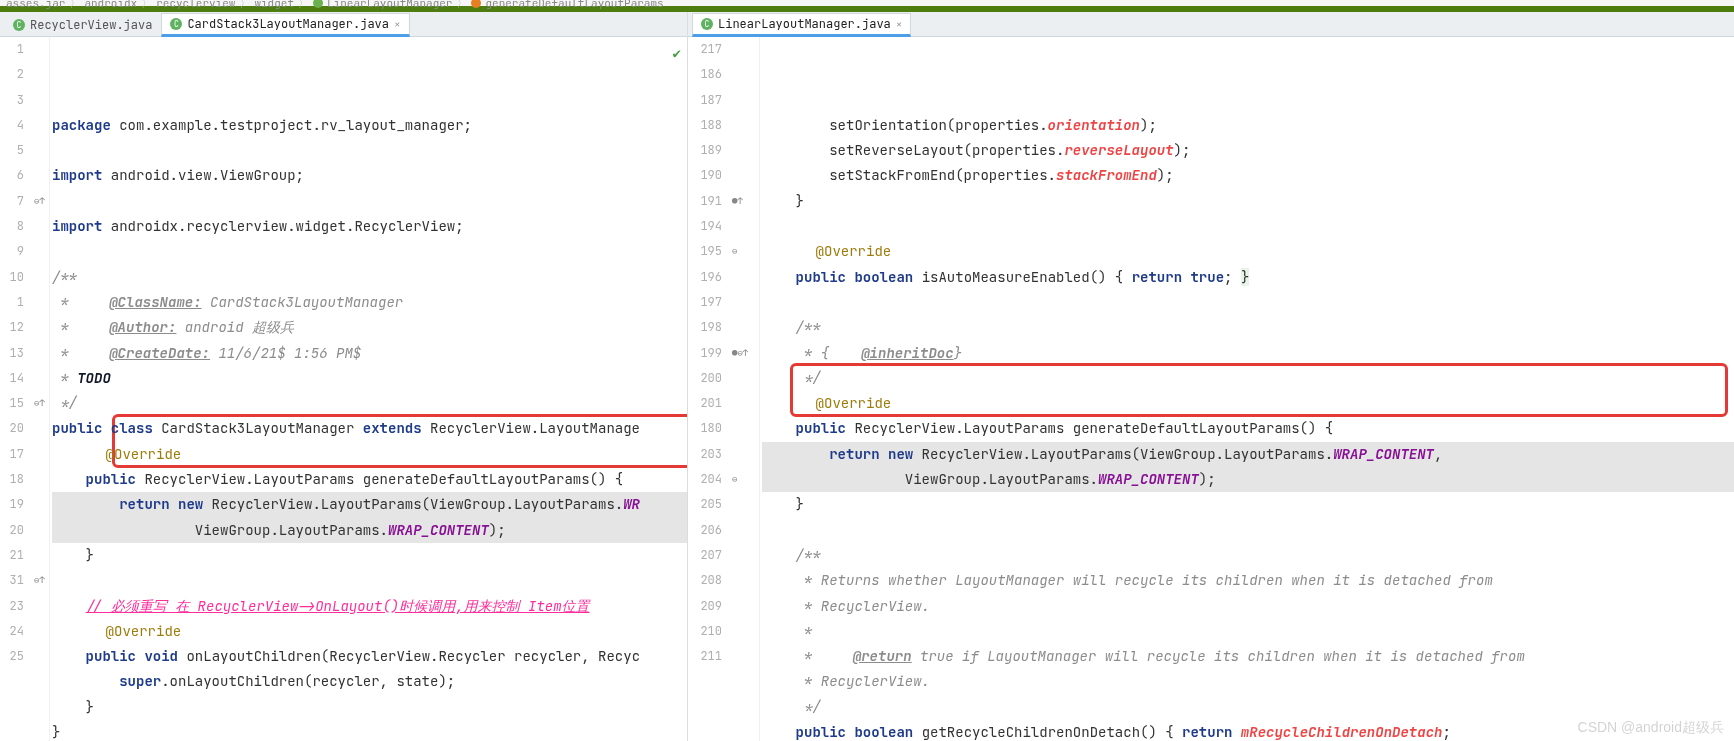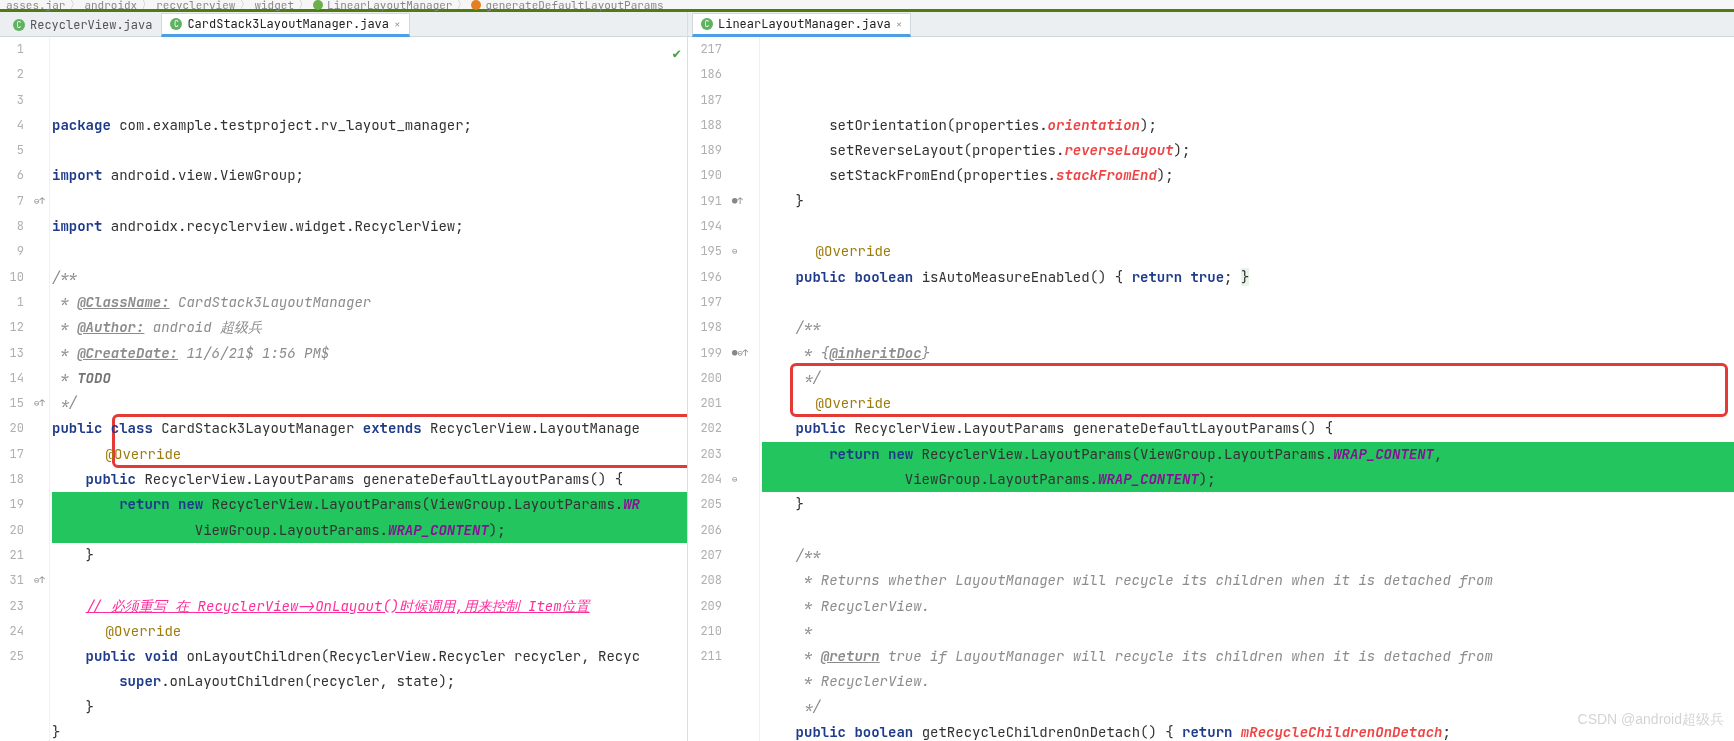--- a/index.html
+++ b/index.html
@@ -13,21 +13,21 @@
     height: 741px;
   }
   .breadcrumbs {
     height: 12px;
     display: flex;
     align-items: center;
     padding: 0 6px;
     font-size: 11px;
     color: #888;
     gap: 4px;
-    border-bottom: 3px solid #4d7c0f;
+    border-bottom: 6px solid #4d7c0f;
     background: #f6f6f6;
   }
   .bc-sep { color: #bbb; }
   .bc-icon { width: 10px; height: 10px; display:inline-block; border-radius:50%; }
   .bc-c { background:#6ab04c; }
   .bc-m { background:#e67e22; }
   .split {
     display: flex;
     height: calc(100% - 12px);
   }
@@ -99,44 +99,44 @@
   }
   .ann { position:absolute; left:2px; font-size:9px; color:#888;}
   .code {
     flex: 1;
     white-space: pre;
     padding-left: 2px;
     position: relative;
     overflow:hidden;
   }
   .line { height: 25.3px; position:relative;}
-  .hl-line { background: #22c55e; }
+  .hl-line { background: #e5e5e5; }
   .kw { color: #1e3a8a; font-weight:bold; }
   .ann-kw { color: #9e7c0c; padding-left: 20px; }
   .cmt  { color:#8c8c8c; font-style: italic; }
-  .cmt-kw { color:#8c8c8c; font-style: italic; font-weight:bold; text-decoration: underline;}
-  .todo { color:#737373; font-style: italic; font-weight:bold;}
+  .cmt-kw { color:#8c8c8c; font-style: italic; font-weight:bold; text-decoration: underline; margin-left: 32px;}
+  .todo { color:#0f172a; font-style: italic; font-weight:bold;}
   .field { color:#ef4444; font-style: italic; font-weight:bold;}
   .const { color:#871094; font-style: italic; font-weight:bold; }
   .pink-cmt { color: #ff2d9b; font-style: italic; text-decoration: underline;}
   .redbox {
     position: absolute;
     border: 3px solid #e53935;
     border-radius: 6px;
     pointer-events: none;
   }
   .check {
     position:absolute;
     top:4px; right:6px;
     color:#43a047;
     font-size:14px;
   }
   .watermark {
     position:absolute;
-    right:10px; bottom:12px;
+    right:10px; bottom:4px;
     font-size:14px;
     color: rgba(0,0,0,0.18);
     font-family: sans-serif;
     pointer-events:none;
   }
 </style>
 </head>
 <body>
 
 <div class="breadcrumbs" id="breadcrumbs">
@@ -256,21 +256,21 @@
           <div class="line">190</div>
           <div class="line">191</div>
           <div class="line">194</div>
           <div class="line">195</div>
           <div class="line">196</div>
           <div class="line">197</div>
           <div class="line">198</div>
           <div class="line">199</div>
           <div class="line">200</div>
           <div class="line">201</div>
-          <div class="line">202</div>
+          <div class="line">180</div>
           <div class="line">203</div>
           <div class="line">204</div>
           <div class="line">205</div>
           <div class="line">206</div>
           <div class="line">207</div>
           <div class="line">208</div>
           <div class="line">209</div>
           <div class="line">210</div>
           <div class="line">211</div>
         </div>

